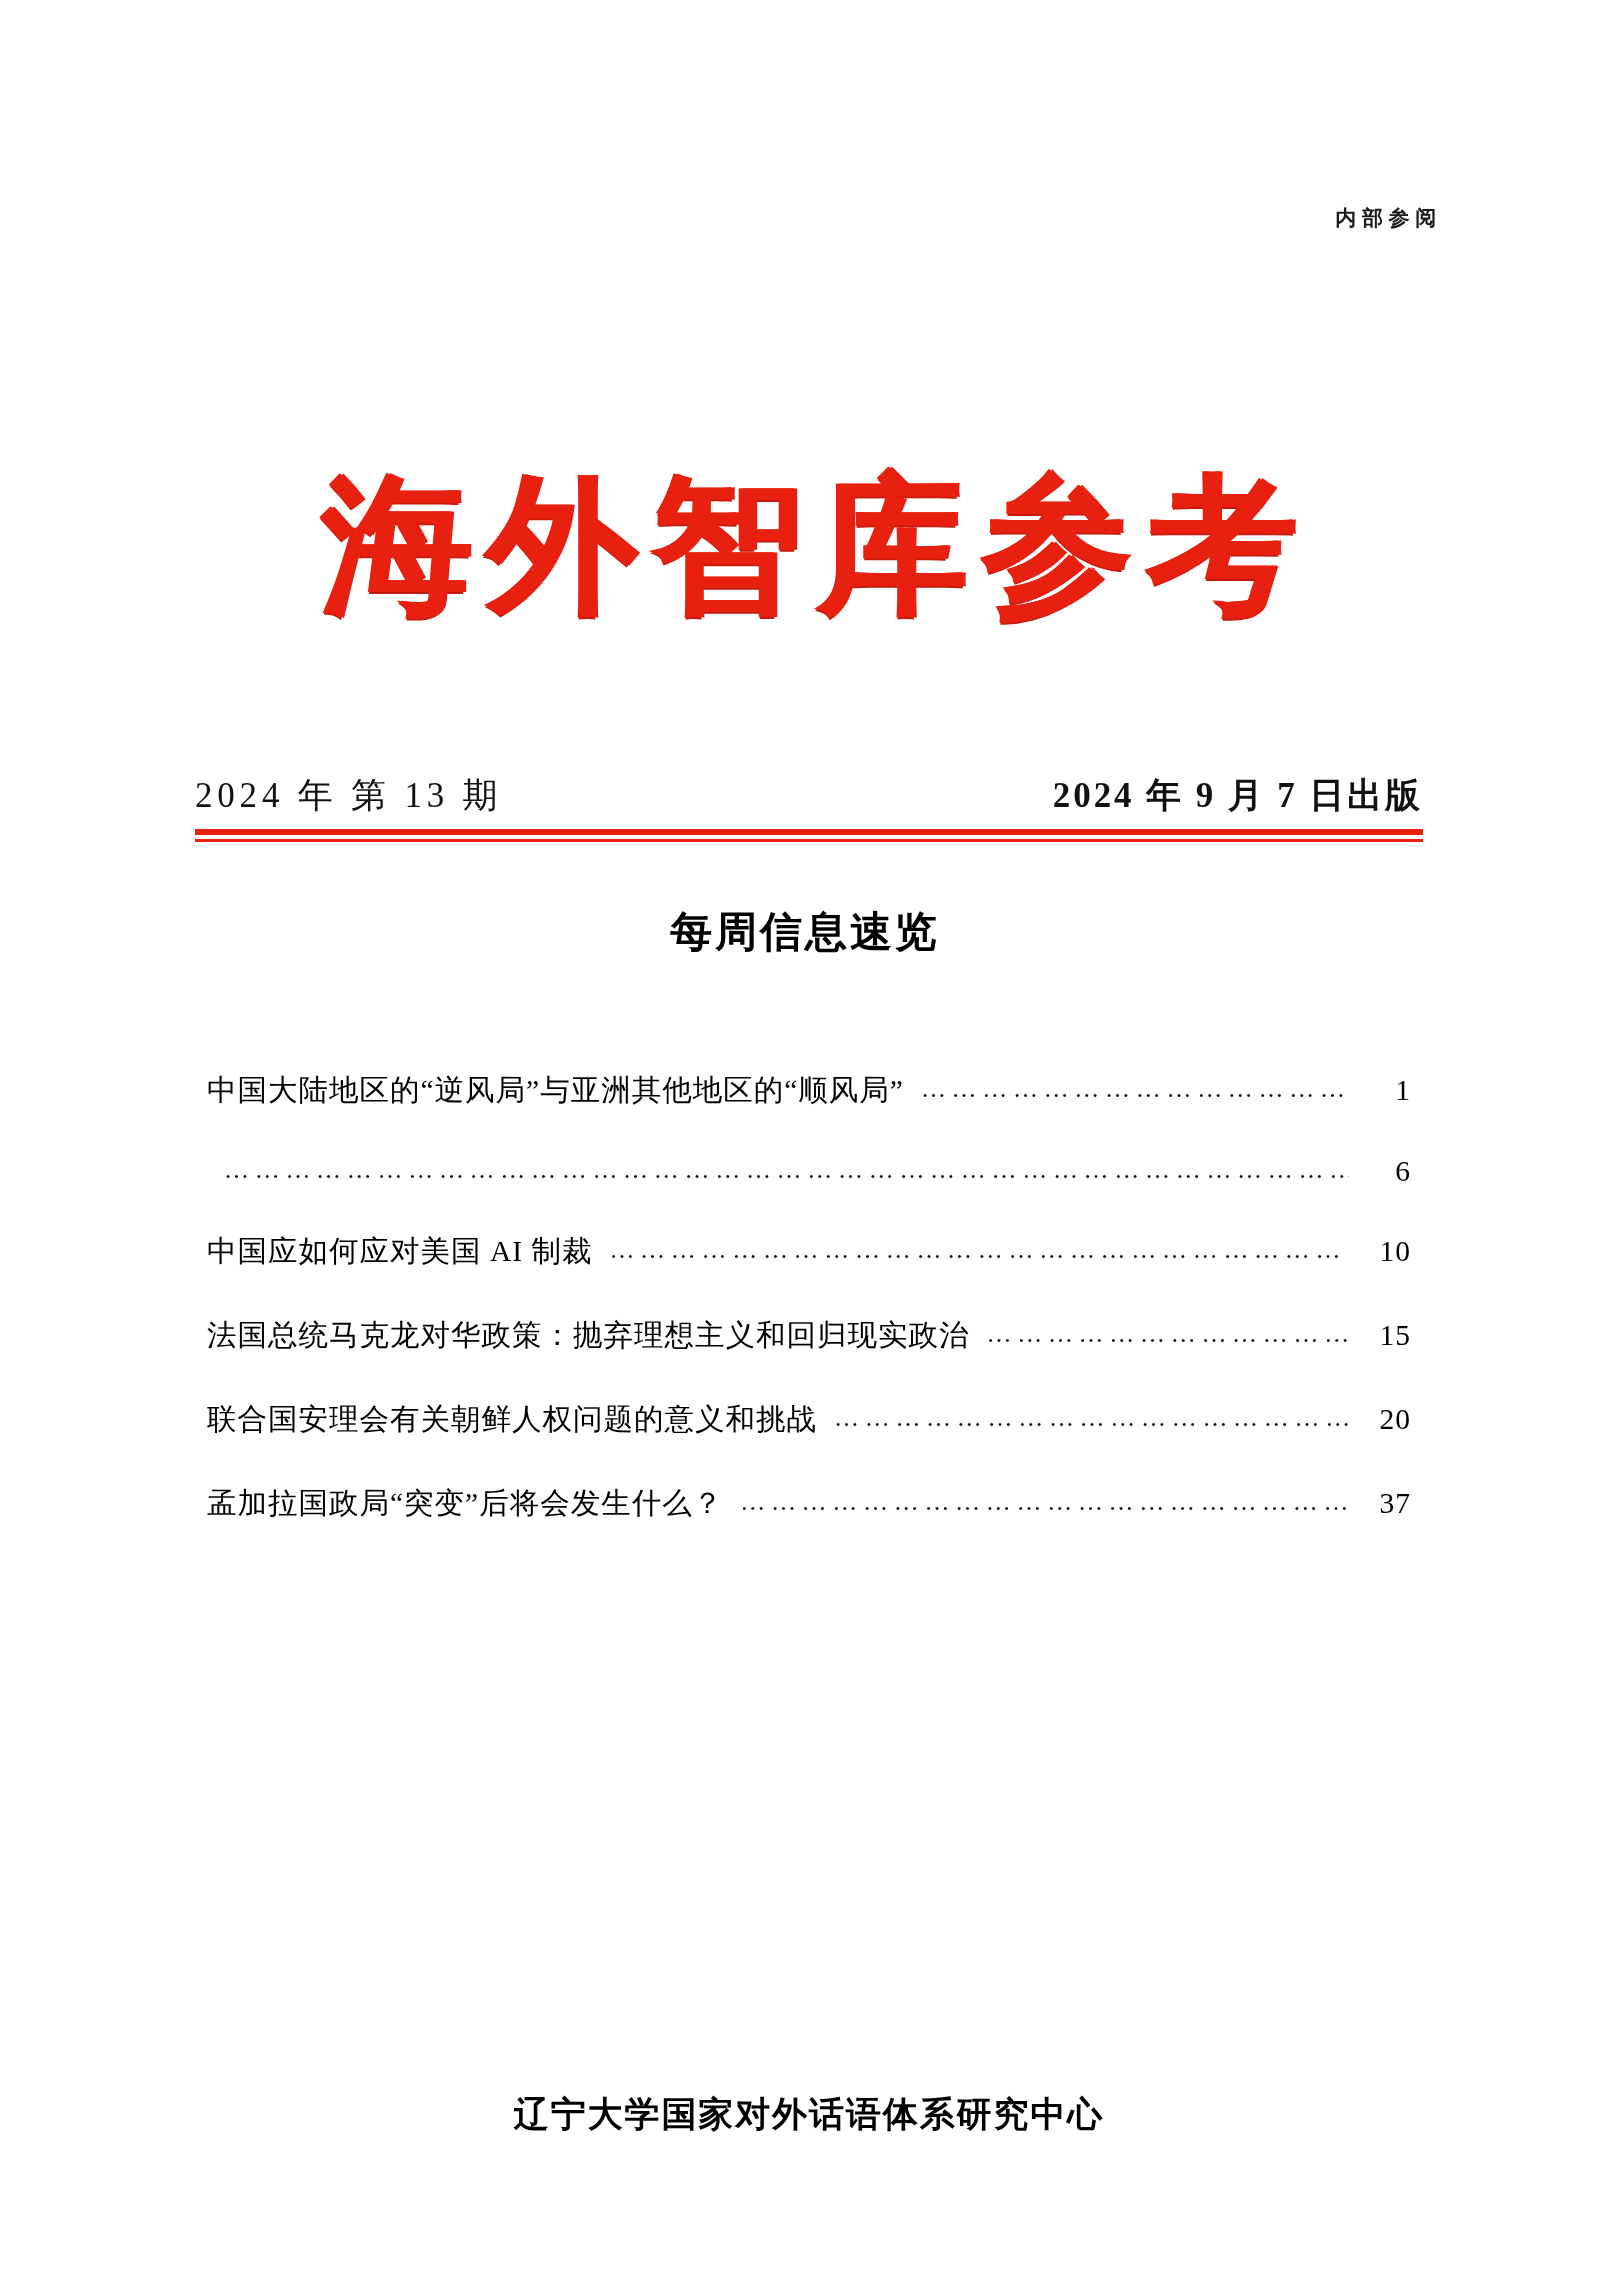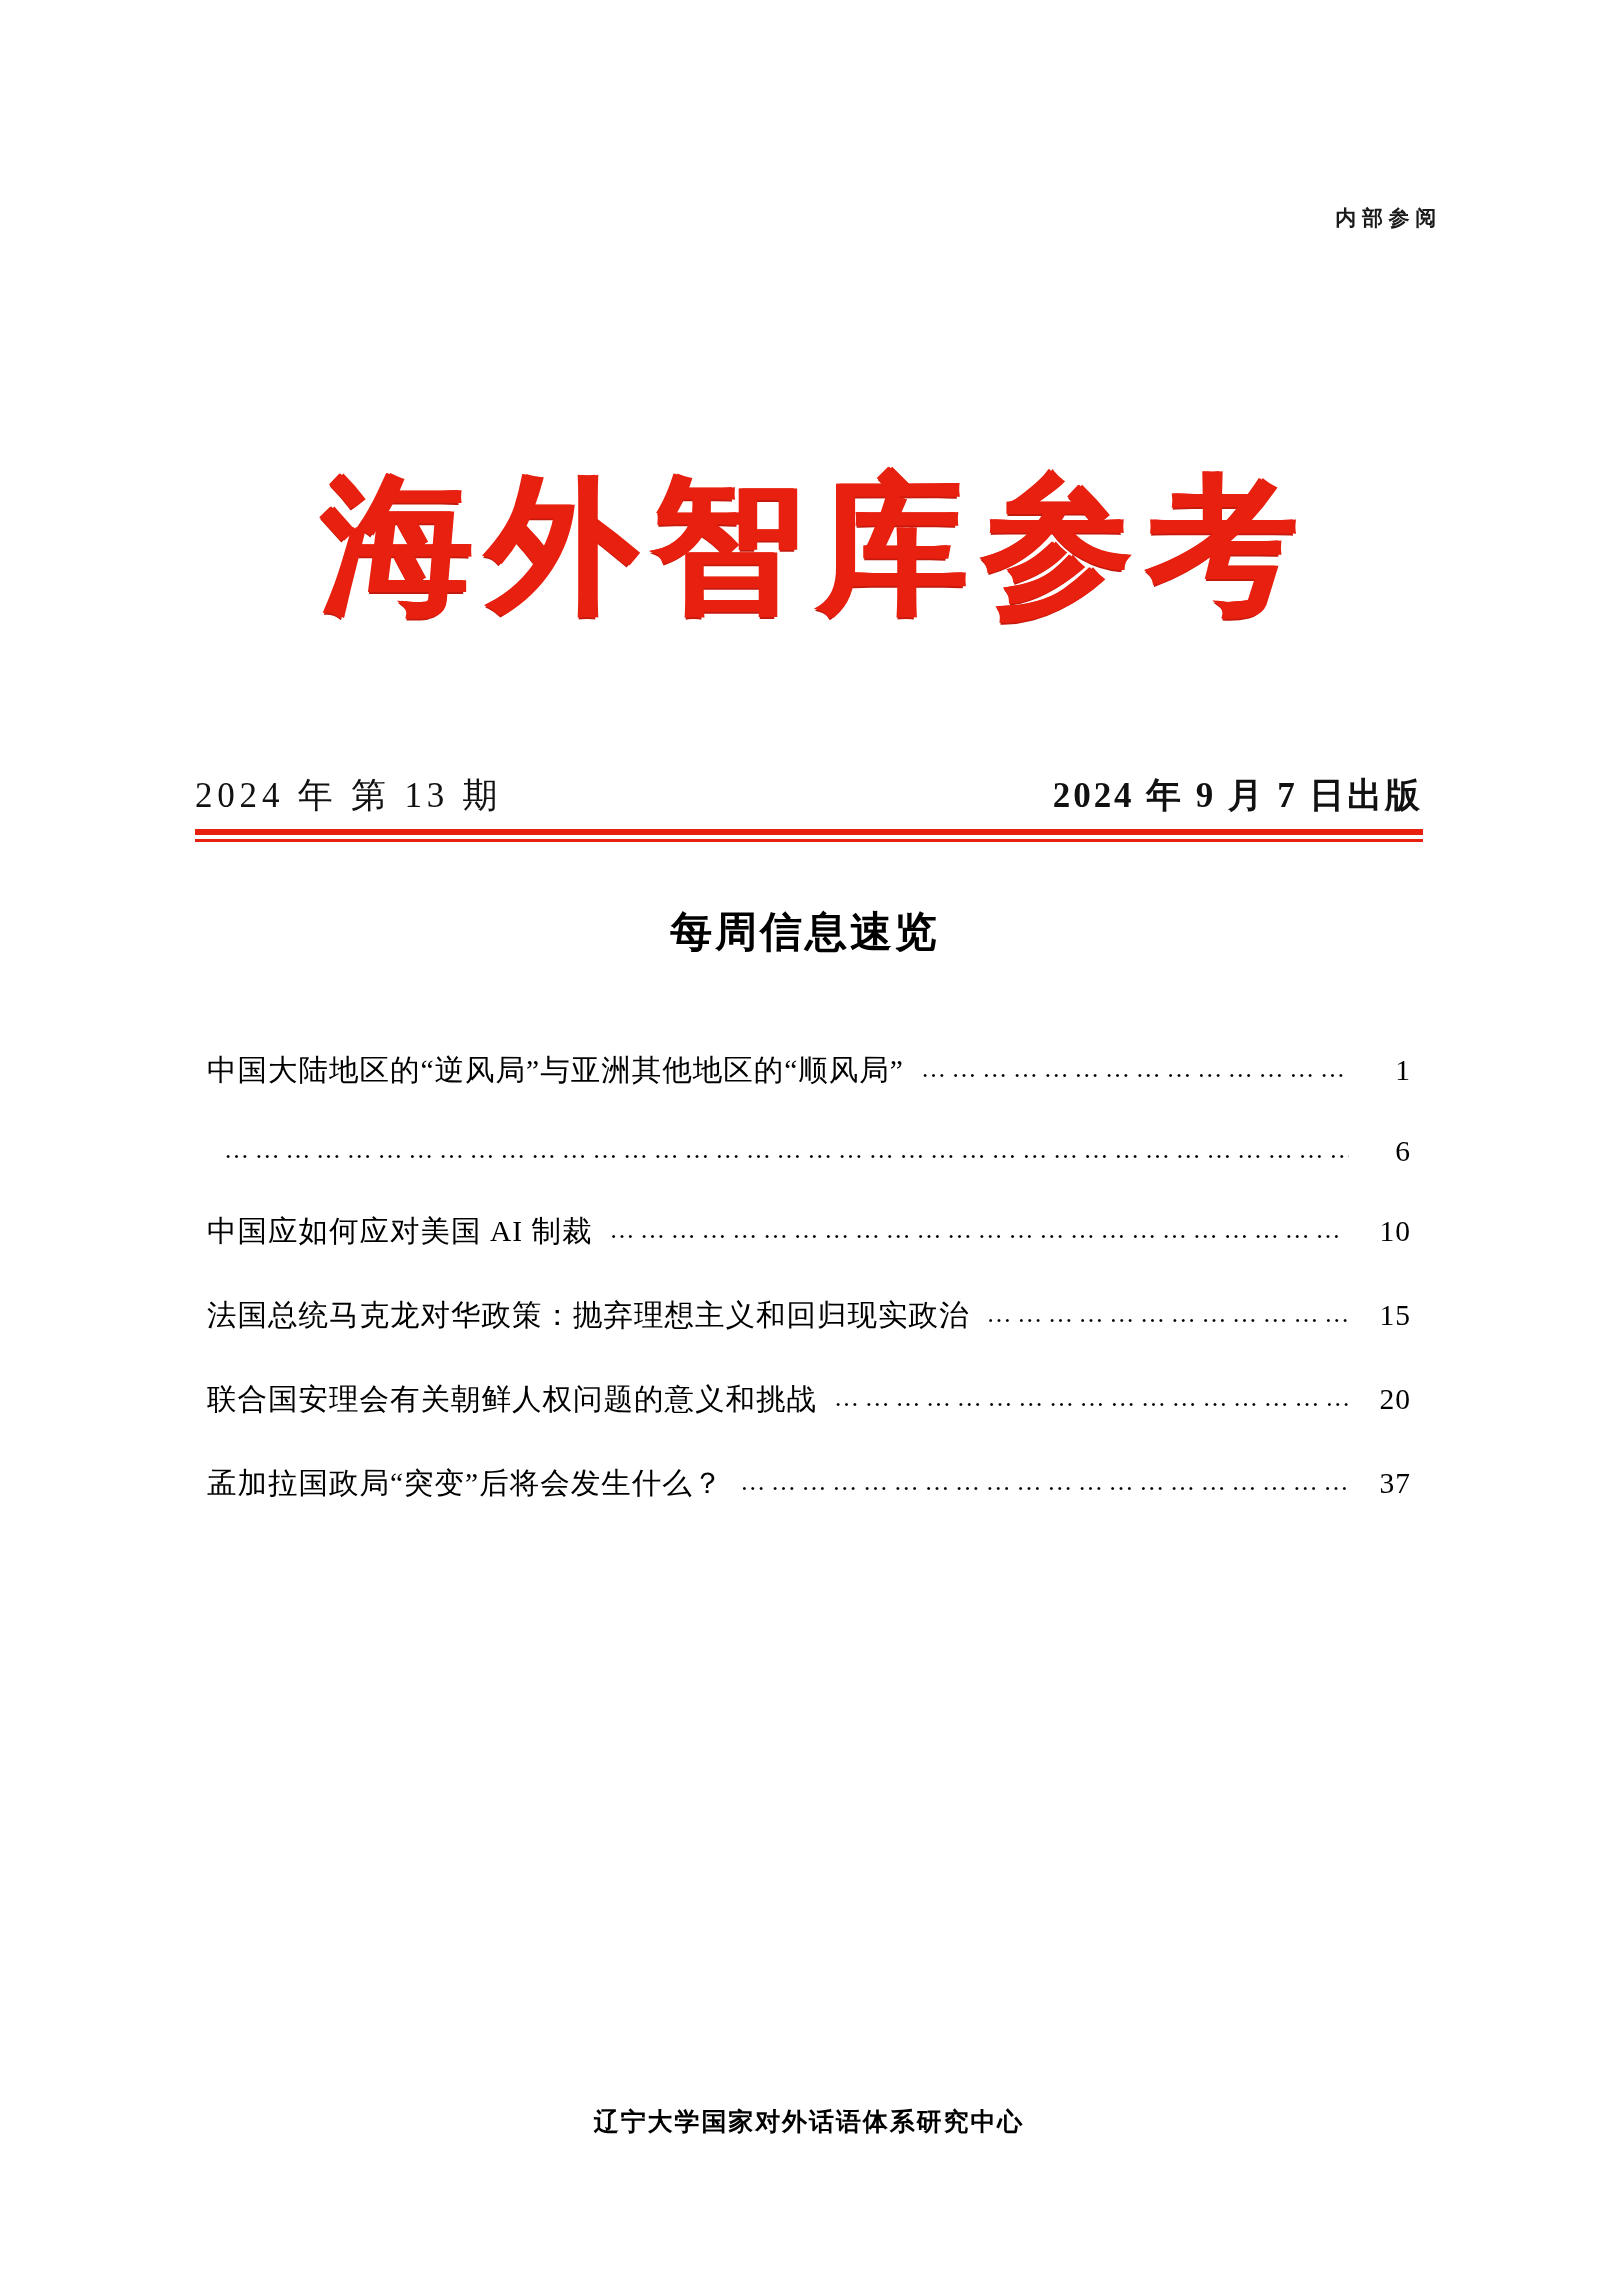--- a/index.html
+++ b/index.html
@@ -114,20 +114,21 @@
     left: 207px;
     right: 207px;
   }
   .toc-item {
     display: flex;
     align-items: baseline;
     margin-bottom: 44px;
     font-family: "Liberation Serif", serif;
     font-size: 29.5px;
     color: #000;
+    margin-top: 20px;
   }
   .toc-text {
     white-space: nowrap;
     letter-spacing: 1px;
     font-weight: 500;
   }
   .toc-dots {
     flex: 1;
     margin: 0 13.3px 0 17px;
     overflow: hidden;
@@ -146,21 +147,21 @@
 
   
   .footer {
     position: absolute;
     bottom: 131px;
     left: 0;
     right: 0;
     text-align: center;
     font-family: "DejaVu Sans", sans-serif;
     font-weight: bold;
-    font-size: 25px;
+    font-size: 35px;
     letter-spacing: 1.9px;
     color: #000;
   }
 </style>
 </head>
 <body>
 
 <div class="page">
 
   <div class="top-label">内部参阅</div>

